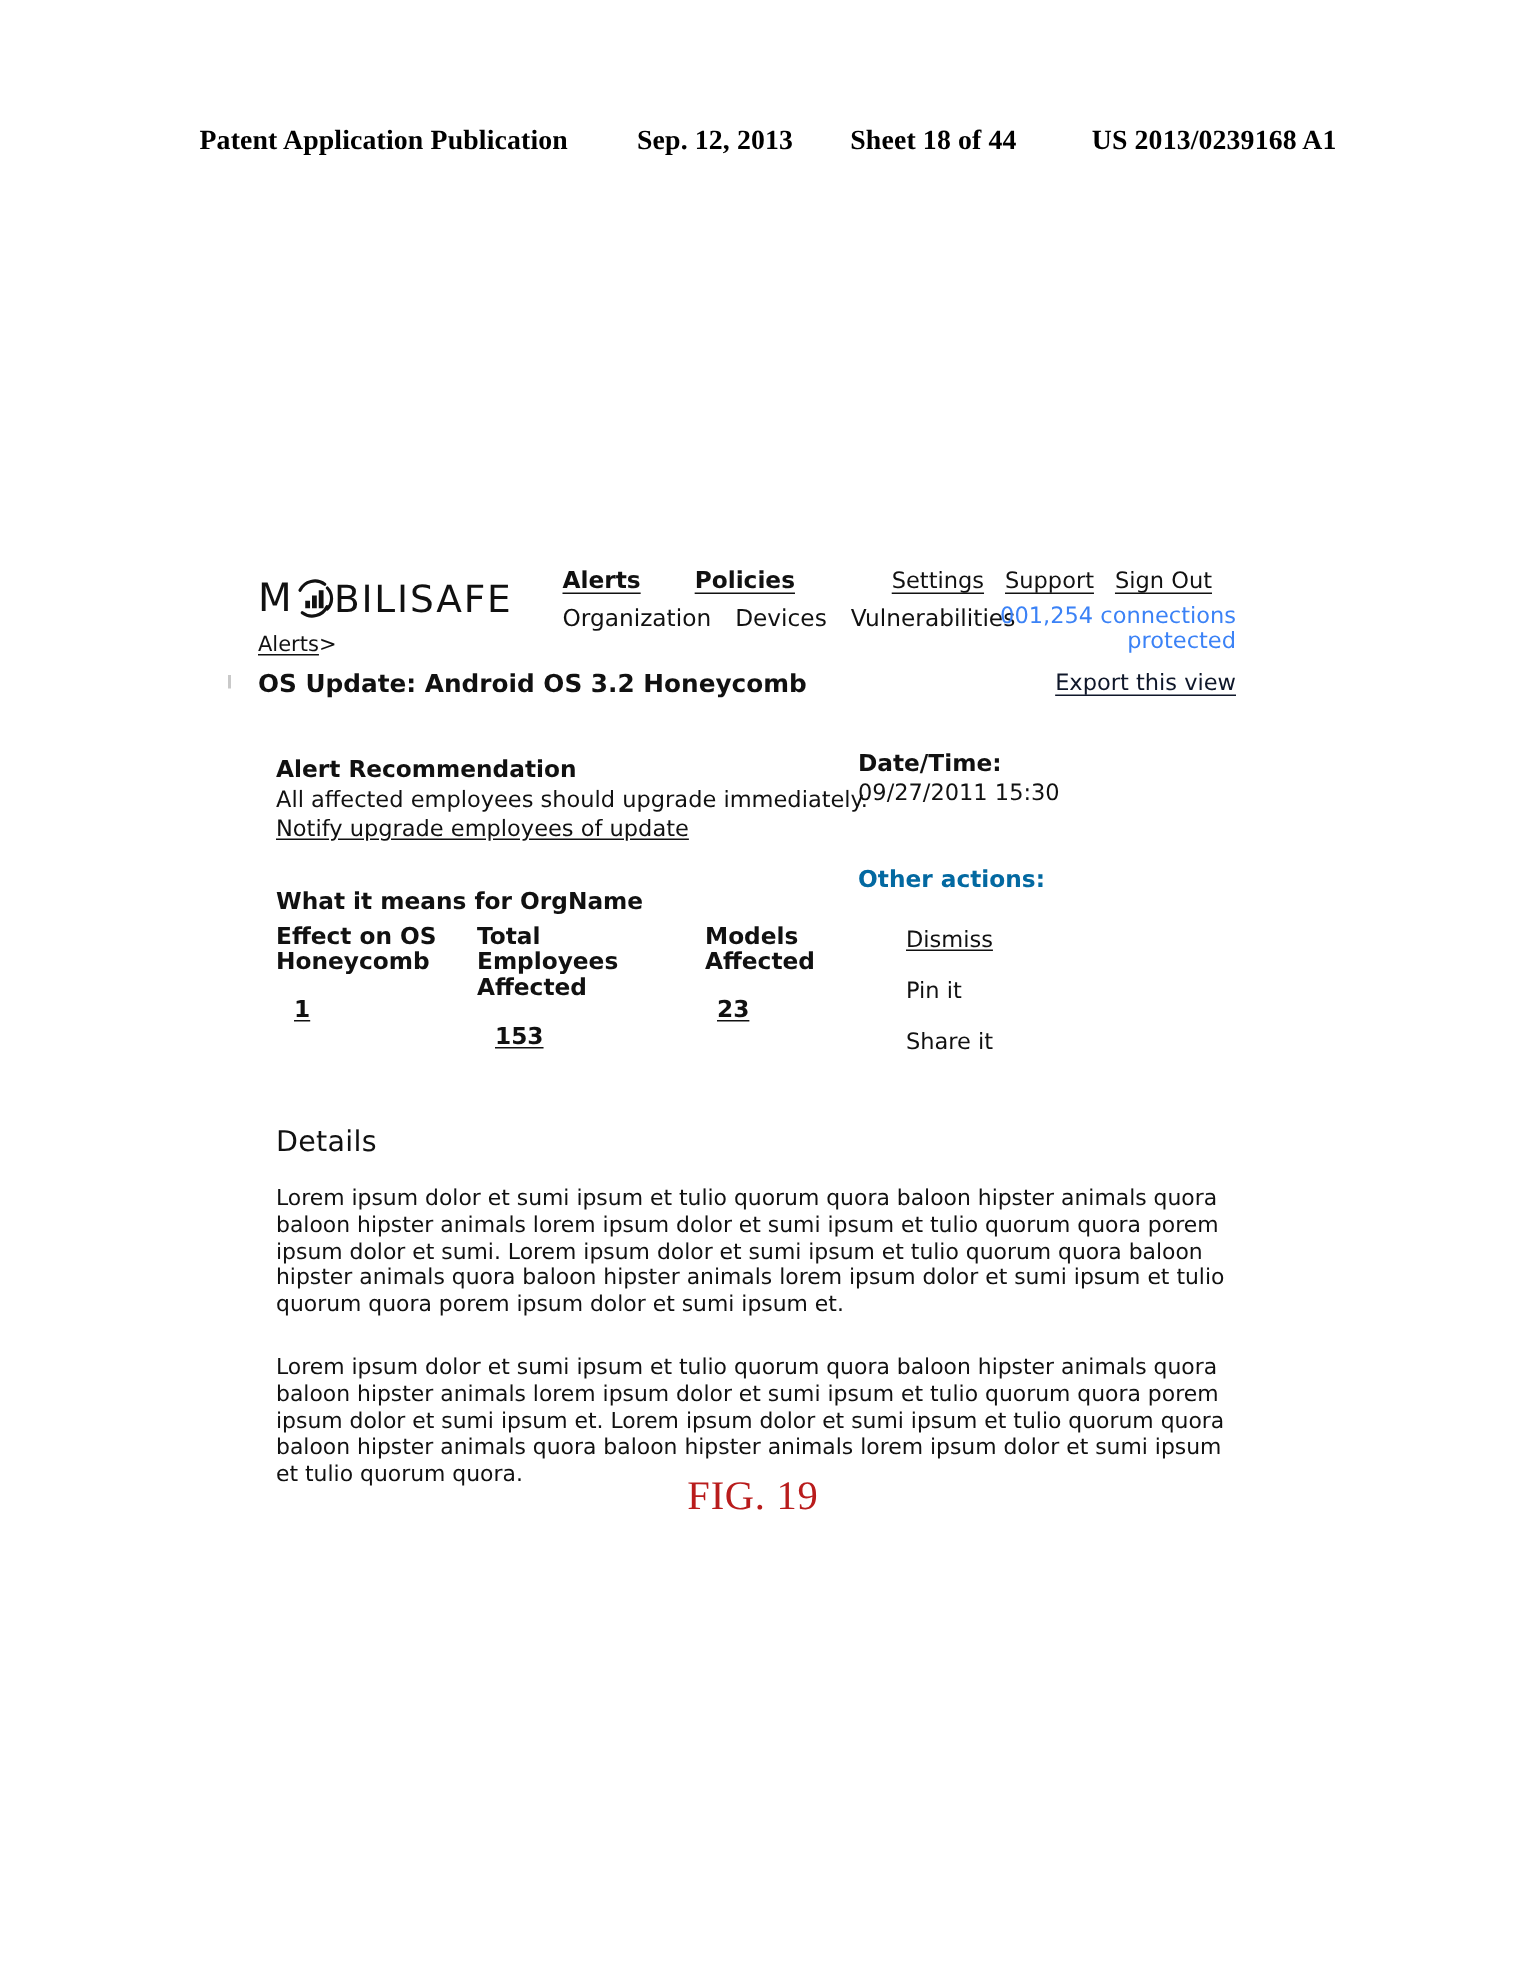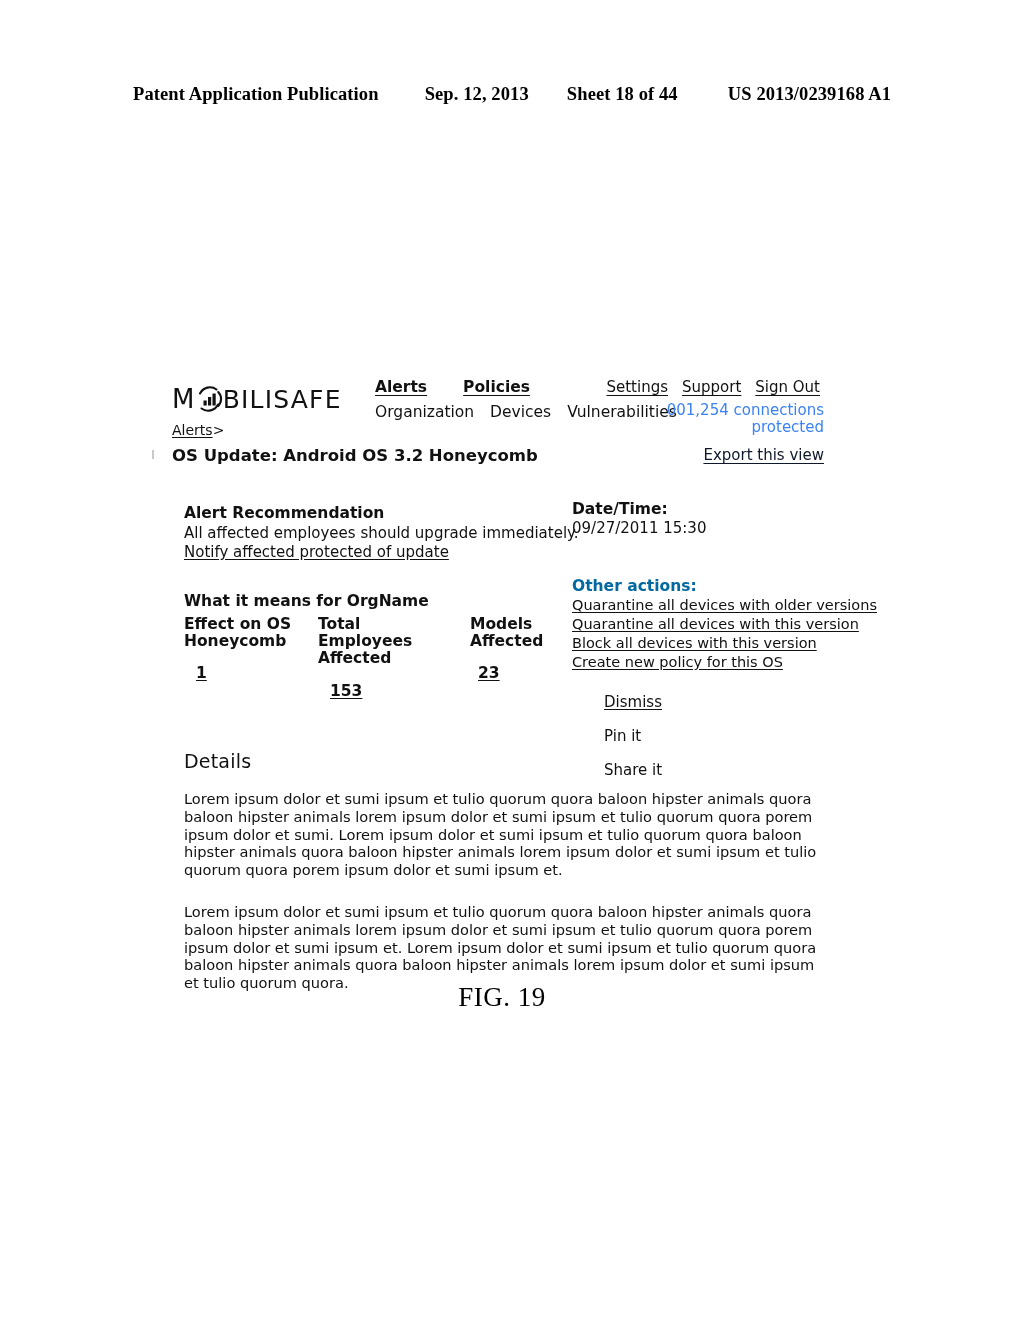--- a/index.html
+++ b/index.html
@@ -91,21 +91,21 @@
     font-weight: bold;
   }
   .nav-primary a {
     color: #111;
     text-decoration: underline;
     text-underline-offset: 3px;
     white-space: nowrap;
   }
   .nav-util {
     position: absolute;
-    right: 4px;
+    right: 16px;
     top: 0px;
     display: flex;
     gap: 14px;
     font-size: 15px;
     justify-content: space-between;
   }
   .nav-util a {
     color: #111;
     text-decoration: underline;
     text-underline-offset: 3px;
@@ -304,21 +304,21 @@
 
   
   .fig-caption {
     position: absolute;
     left: 0;
     top: 982px;
     width: 1004px;
     text-align: center;
     font-family: "Liberation Serif", serif;
     font-size: 27px;
-    color: #000000;
+    color: #b91c1c;
     letter-spacing: 0.5px;
   }
 </style>
 </head>
 <body>
 
 <div class="patent-header">
   <span class="ph-pub">Patent Application Publication</span>
   <span class="ph-date">Sep. 12, 2013</span>
   <span class="ph-sheet">Sheet 18 of 44</span>
@@ -382,21 +382,21 @@
       </div>
     </div>
 
     <div class="content">
 
       <div class="col-left">
 
         <div class="sec-head">Alert Recommendation</div>
         <div class="sec-line">All affected employees should upgrade immediately.</div>
         <div class="sec-line">
-          <a href="#">Notify affected protected of update</a>
+          <a href="#">Notify upgrade employees of update</a>
         </div>
 
         <div class="means-head">What it means for OrgName</div>
 
         <div class="metrics">
 
           <div class="metric m0">
             <div class="mlabel">
               <span>Effect on OS</span><br>
               <span>Honeycomb</span>
@@ -428,26 +428,20 @@
 
         </div>
       </div>
 
       <div class="col-right">
 
         <div class="dt-head">Date/Time:</div>
         <div class="dt-val">09/27/2011 15:30</div>
 
         <div class="actions-head">Other actions:</div>
-        <div class="action-list">
-          <a href="#">Quarantine all devices with older versions</a>
-          <a href="#">Quarantine all devices with this version</a>
-          <a href="#">Block all devices with this version</a>
-          <a href="#">Create new policy for this OS</a>
-        </div>
 
         <div class="minor-actions">
           <div class="ma">
             <a href="#">Dismiss</a>
           </div>
           <div class="ma">Pin it</div>
           <div class="ma">Share it</div>
         </div>
 
       </div>

